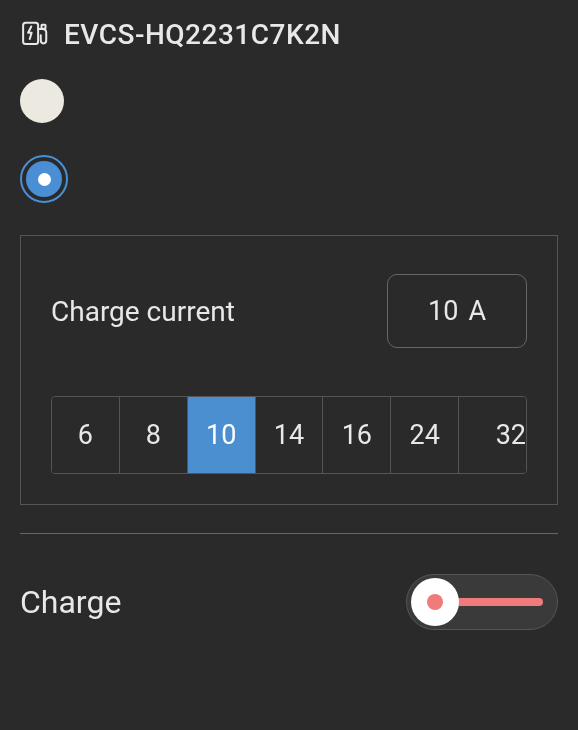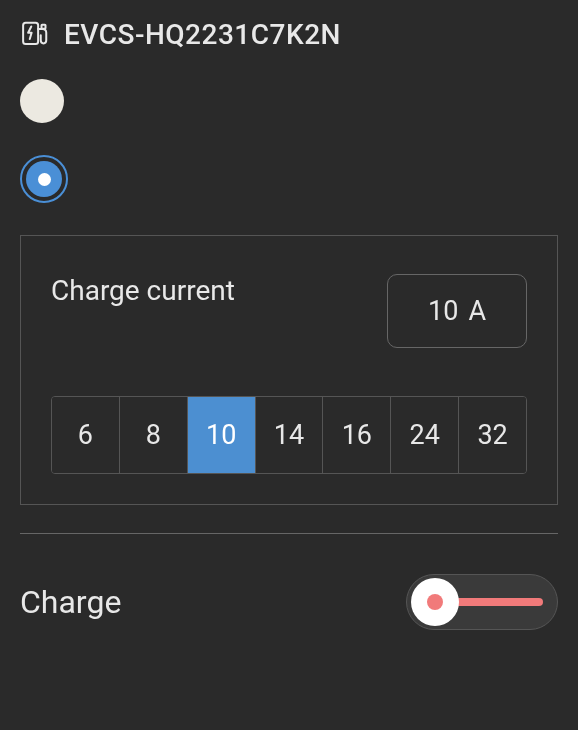--- a/index.html
+++ b/index.html
@@ -74,20 +74,21 @@
       background: #fff;
       border-radius: 50%;
     }
     .panel {
       border: 1px solid #555;
       padding: 38px 30px 30px;
       margin-bottom: 28px;
     }
     .current-row {
       display: flex;
+      align-items: center;
       justify-content: space-between;
       margin-bottom: 48px;
     }
     .current-label {
       font-size: 28px;
       font-weight: 400;
     }
     .current-value-box {
       border: 1px solid #666;
       border-radius: 10px;
@@ -107,20 +108,21 @@
       flex: 1;
       text-align: center;
       padding: 22px 0;
       font-size: 27px;
       cursor: pointer;
       border-right: 1px solid #555;
       background: #2a2a2a;
     }
     .preset:last-child {
       border-right: none;
+      text-align: right;
     }
     .preset.active {
       background: #4c8fd1;
       color: #fff;
     }
     .divider {
       height: 1px;
       background: #666;
       margin: 0 0 40px 0;
     }

